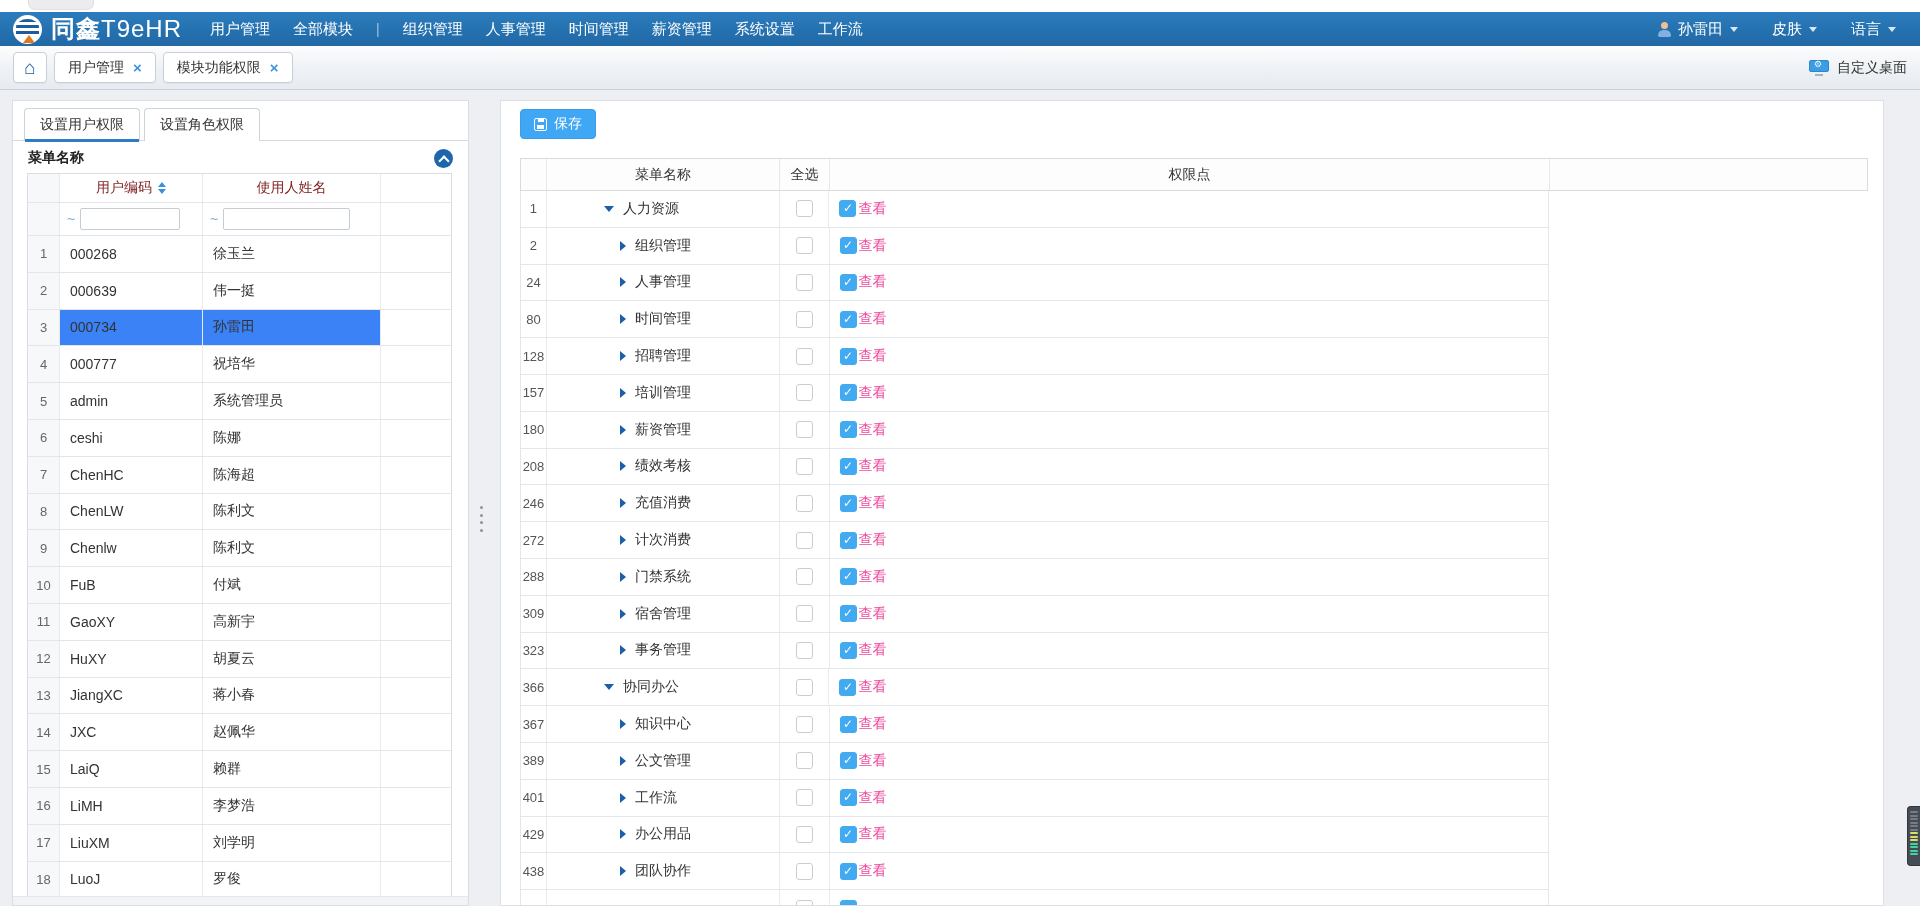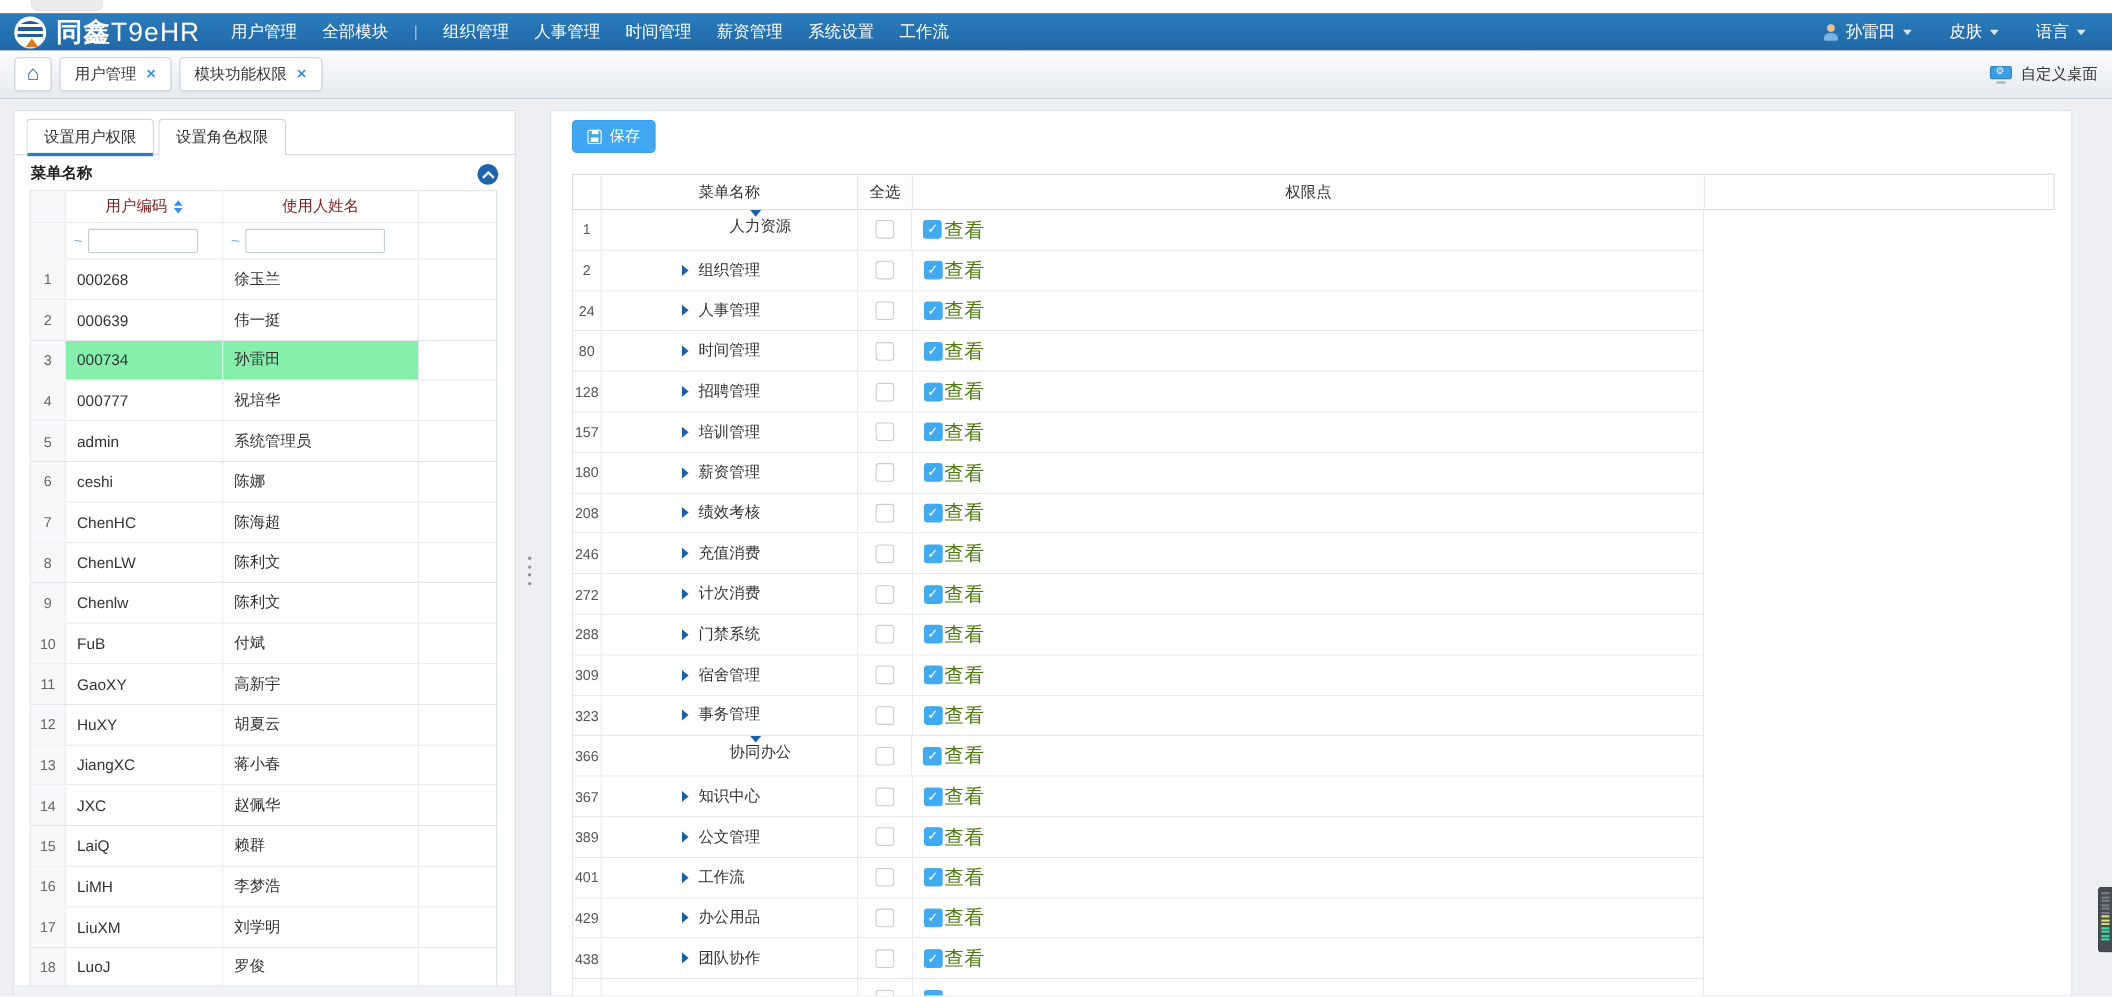--- a/index.html
+++ b/index.html
@@ -76,21 +76,21 @@
   .uc-name { width:178px; padding-left:10px; }
   .uc-spare { flex:1; }
   .uc-center { justify-content:center; padding-left:0; }
   .sort-icon { display:inline-flex; flex-direction:column; margin-left:6px; gap:2px; }
   .sort-icon i { width:0; height:0; border-left:4px solid transparent; border-right:4px solid transparent; display:block; }
   .sort-up { border-bottom:5px solid #3d8fe0; }
   .sort-down { border-top:5px solid #3d8fe0; }
   .tilde { color:#7aa7d9; margin:0 5px 0 7px; font-size:14px; }
   .filter-input { height:22px; border:1px solid #c4ccd4; border-radius:2px; background:#fff; outline:none; font-size:13px; padding:0 4px; }
   .fi-code { width:100px; } .fi-name { width:127px; }
-  .u-row.sel .uc-code, .u-row.sel .uc-name { background:#86efac; }
+  .u-row.sel .uc-code, .u-row.sel .uc-name { background:#3b82f6; }
   .panel-footer { position:absolute; left:0; right:0; bottom:0; height:9px; background:#f1f3f6; border-top:1px solid #e4e8ed; }
 
   
   .splitter-handle { position:absolute; left:479px; top:416px; width:5px; height:26px; display:flex; flex-direction:column; align-items:center; justify-content:space-between; cursor:col-resize; }
   .splitter-handle i { width:3px; height:3px; border-radius:50%; background:#8d939b; }
 
   
   .right-panel { position:absolute; left:500px; top:10px; bottom:0; width:1384px; background:#fff; border:1px solid #dbe0e6; overflow:hidden; }
   .save-btn { position:absolute; left:19px; top:8px; height:30px; display:flex; align-items:center; gap:7px;
     background:#3fa7f4; border:1px solid #389eeb; border-radius:4px; color:#fff; font-size:14px; padding:0 13px; cursor:pointer; }
@@ -107,24 +107,24 @@
   .p-row { display:flex; width:1029px; height:36.8px; align-items:center; background:#fff;
     border:solid #e3e7eb; border-width:0 1px 1px 1px; cursor:default; }
   .pcc { height:100%; display:flex; align-items:center; border-right:1px solid #e8ebee; }
   .pc-num { width:26px; justify-content:center; color:#555; font-size:13px; }
   .pc-menu { width:233px; }
   .pc-all { width:50px; justify-content:center; }
   .pc-perm { width:720px; padding-left:10px; border-right:none; }
   .arr { width:0; height:0; display:inline-block; margin-right:9px; flex:none; }
   .arr-down { border-left:5px solid transparent; border-right:5px solid transparent; border-top:6px solid #1a5fa8; }
   .arr-right { border-top:5px solid transparent; border-bottom:5px solid transparent; border-left:6px solid #1a5fa8; }
-  .ind-1 { padding-left:57px;flex-direction:column; } .ind-2 { padding-left:73px; }
+  .ind-1 { padding-left:57px; } .ind-2 { padding-left:73px; }
   .cb { width:17px; height:17px; border:1px solid #c9ced4; border-radius:3px; background:#fff; flex:none; cursor:pointer; }
   .cb.on { background:#41aaf0; border-color:#41aaf0; color:#fff; font-size:12px; line-height:15px; text-align:center; font-weight:bold; }
-  .perm-label { margin-left:2px; font-size:18px; color:#4d7c0f; }
+  .perm-label { margin-left:2px; font-size:14px; color:#ec4899; }
 
   
   .side-widget { position:absolute; right:0; top:806px; width:13px; height:60px; background:#454c55; border:1px solid #31373e; border-right:none; border-radius:4px 0 0 4px;
     padding:4px 2px; display:flex; flex-direction:column; gap:1.5px; }
   .side-widget i { height:2px; border-radius:1px; }
   .sw-g { background:#767c84; } .sw-y { background:#d7de69; } .sw-t { background:#43d39e; }
 </style>
 </head>
 <body>
 

